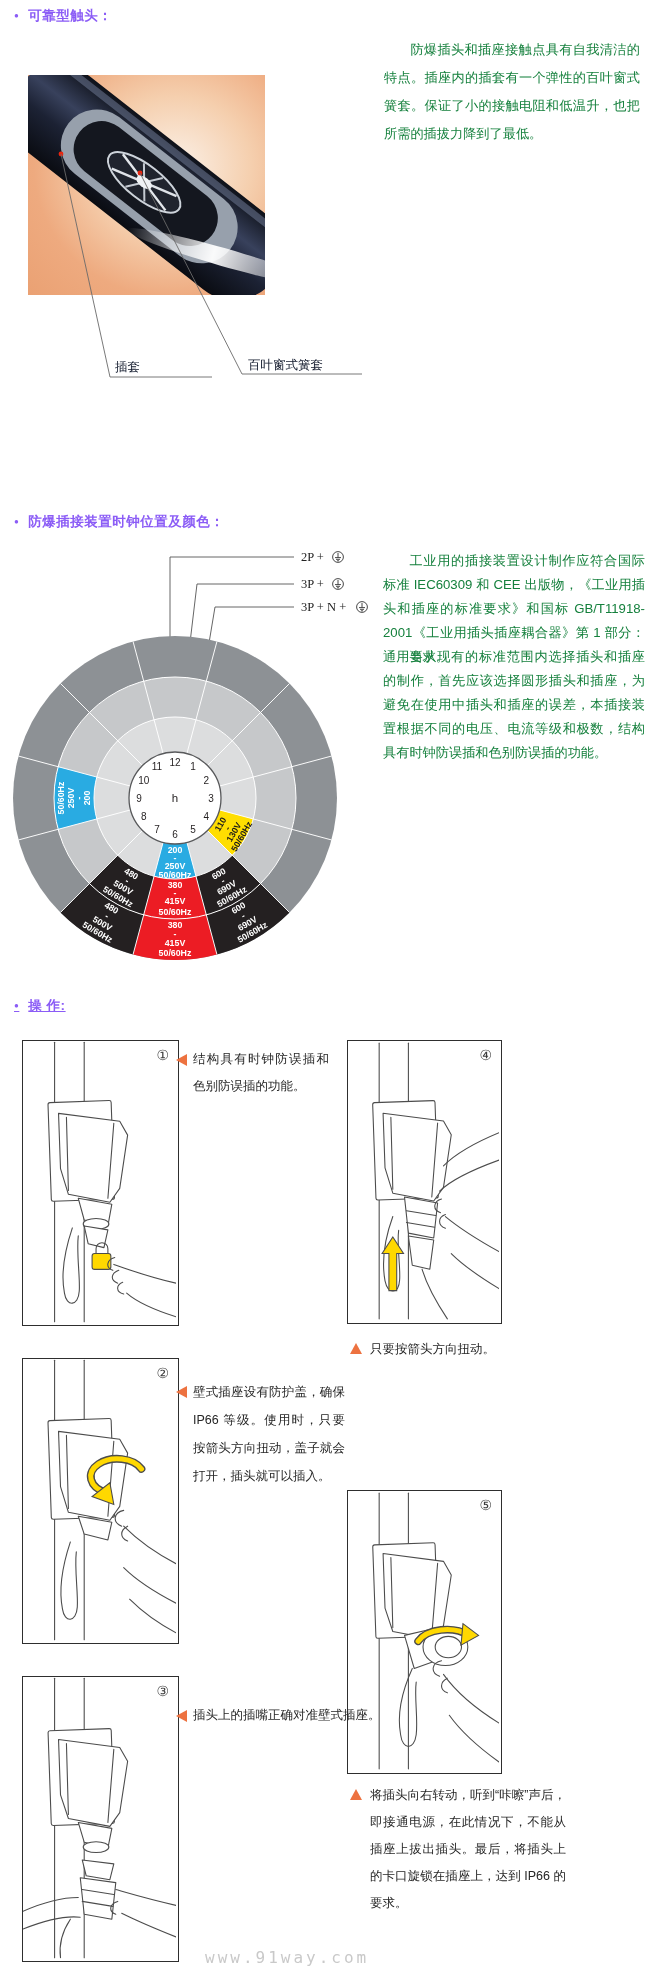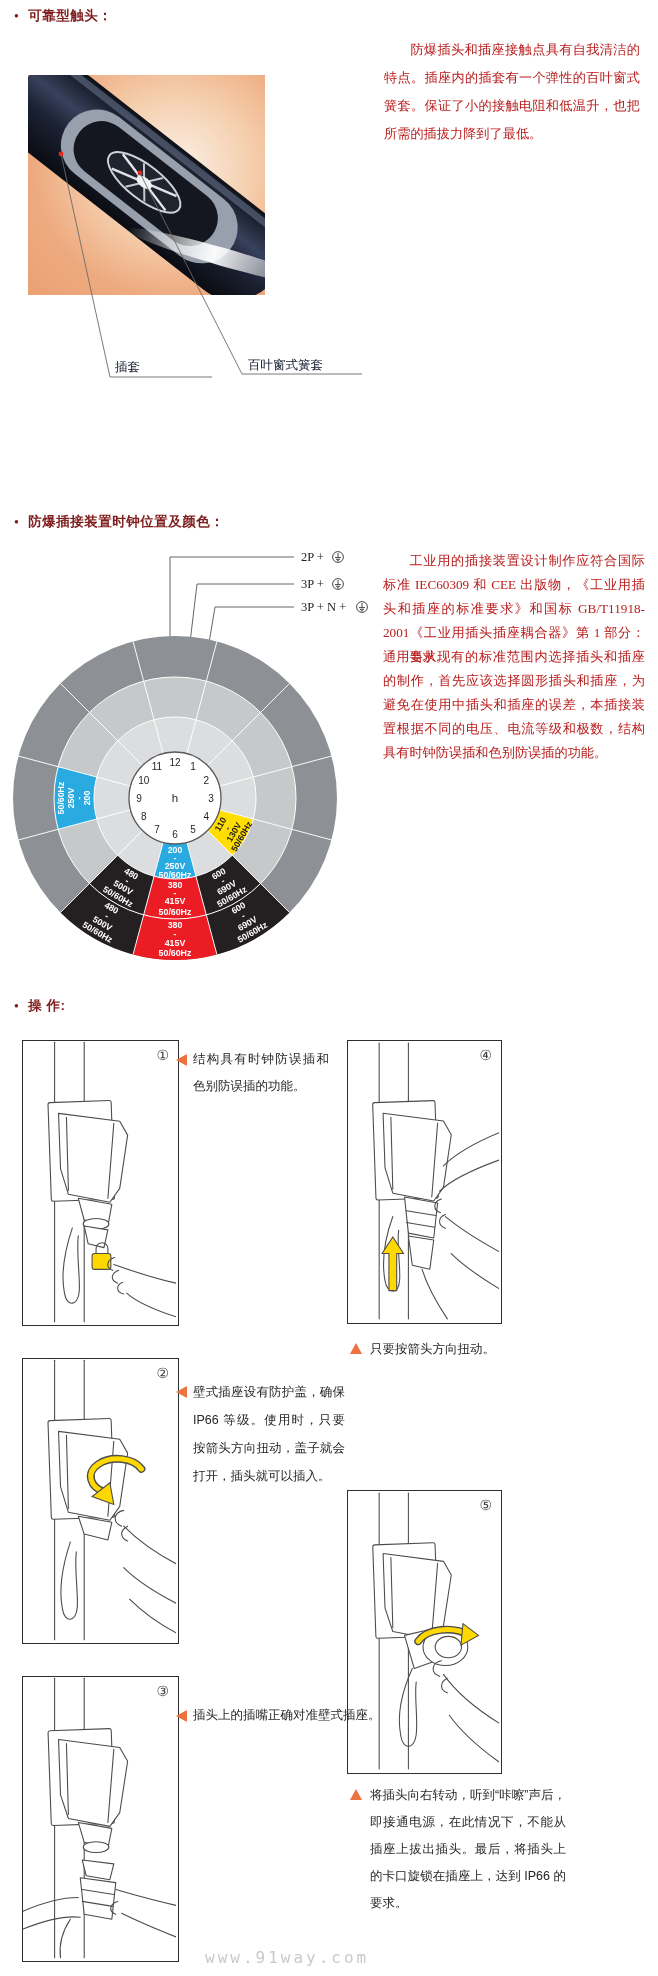--- a/index.html
+++ b/index.html
@@ -1,21 +1,21 @@
 <!DOCTYPE html>
 <html><head>
 <meta charset="utf-8">
 <style>
   html,body{margin:0;padding:0;}
   body{width:658px;height:1976px;position:relative;background:#fff;
        font-family:"Liberation Sans",sans-serif;color:#1a1a1a;overflow:hidden;}
   .abs{position:absolute;}
-  .sec-heading{font-size:13.5px;font-weight:bold;color:#7f1d1d;letter-spacing:.5px;}
+  .sec-heading{font-size:13.5px;font-weight:bold;color:#8b5cf6;letter-spacing:.5px;}
   .sec-heading::before{content:"●";font-size:8px;vertical-align:2px;margin-right:9px;}
-  .para{font-family:Liberation Serif, serif;font-size:13.2px;color:#b91c1c;
+  .para{font-family:Liberation Sans, sans-serif;font-size:13.2px;color:#15803d;
         text-align:justify;text-indent:2em;}
   .para-top{line-height:28px;}
   .para-clock{line-height:24px;margin:0 0 0 0;}
   .diagram-label{font-family:"Liberation Serif",serif;font-size:12.5px;color:#0f172a;}
   .photo{overflow:hidden;}
   .panel{border:1px solid #2e2e2e;background:#fff;}
   .step-num{position:absolute;top:6px;right:9px;font-family:"Liberation Serif",serif;
             font-size:14px;color:#3c3c3c;}
   .caption{font-size:12.5px;line-height:27px;color:#262626;text-align:justify;}
   .tri-left{width:0;height:0;border-top:6px solid transparent;border-bottom:6px solid transparent;
@@ -198,21 +198,21 @@
       <text x="111.50000000000003" y="367.9852262806237" text-anchor="middle" dy=".34em" font-size="8.8" font-weight="bold" fill="#ffffff" font-family="'Liberation Sans',sans-serif" transform="rotate(30 111.50000000000003 367.9852262806237)">480</text>
       <text x="107.00000000000003" y="375.7794549146837" text-anchor="middle" dy=".34em" font-size="8.8" font-weight="bold" fill="#ffffff" font-family="'Liberation Sans',sans-serif" transform="rotate(30 107.00000000000003 375.7794549146837)">-</text>
       <text x="102.50000000000003" y="383.5736835487436" text-anchor="middle" dy=".34em" font-size="8.8" font-weight="bold" fill="#ffffff" font-family="'Liberation Sans',sans-serif" transform="rotate(30 102.50000000000003 383.5736835487436)">500V</text>
       <text x="97.50000000000003" y="392.233937586588" text-anchor="middle" dy=".34em" font-size="8.8" font-weight="bold" fill="#ffffff" font-family="'Liberation Sans',sans-serif" transform="rotate(30 97.50000000000003 392.233937586588)">50/60Hz</text>
     </g>
 </svg>
 
 <div class="abs para para-clock" style="left:383px;top:549px;width:262px;">工业用的插接装置设计制作应符合国际标准 IEC60309 和 CEE 出版物，《工业用插头和插座的标准要求》和国标 GB/T11918-2001《工业用插头插座耦合器》第 1 部分：通用要求。</div>
 <div class="abs para para-clock" style="left:383px;top:645px;width:262px;">当从现有的标准范围内选择插头和插座的制作，首先应该选择圆形插头和插座，为避免在使用中插头和插座的误差，本插接装置根据不同的电压、电流等级和极数，结构具有时钟防误插和色别防误插的功能。</div>
 
-<div class="abs sec-heading" style="left:14px;top:997px;">操 作:</div>
+<div class="abs sec-heading" style="left:14px;top:997px;text-decoration:underline;">操 作:</div>
 
 <div class="abs panel" style="left:22px;top:1040px;width:155px;height:284px;">
   <span class="step-num">①</span>
   <svg width="153" height="282" viewBox="0 0 155 283">
     <line class="sketch" x1="32" y1="0" x2="32" y2="283"></line>
     <line class="sketch" x1="62" y1="0" x2="62" y2="283"></line>
     <rect class="sketch-fill" x="27" y="60" width="64" height="100" rx="2" transform="rotate(-2 59 110)"></rect>
     <path class="sketch-fill" d="M36,72 L98,80 L106,94 L98,148 L88,162 L46,154 L38,128 Z"></path>
     <path class="sketch" d="M44,76 L46,150 M92,82 L86,158"></path>
     <path class="sketch-fill" d="M56,158 L90,164 L86,186 L62,180 Z"></path>

